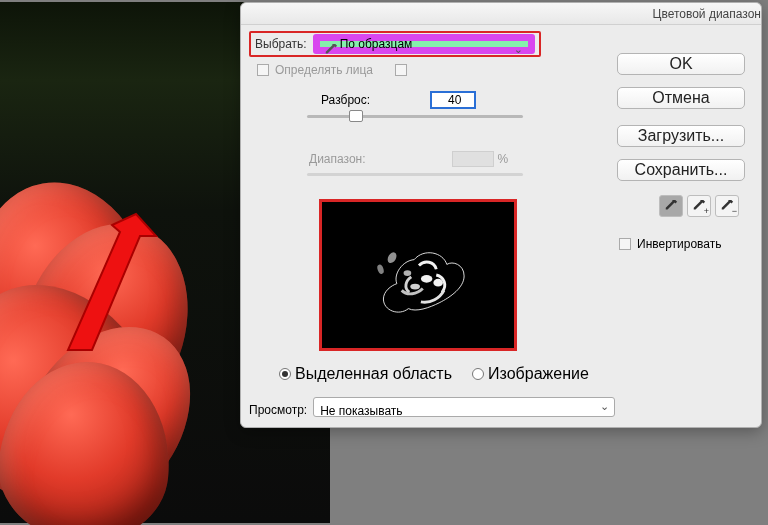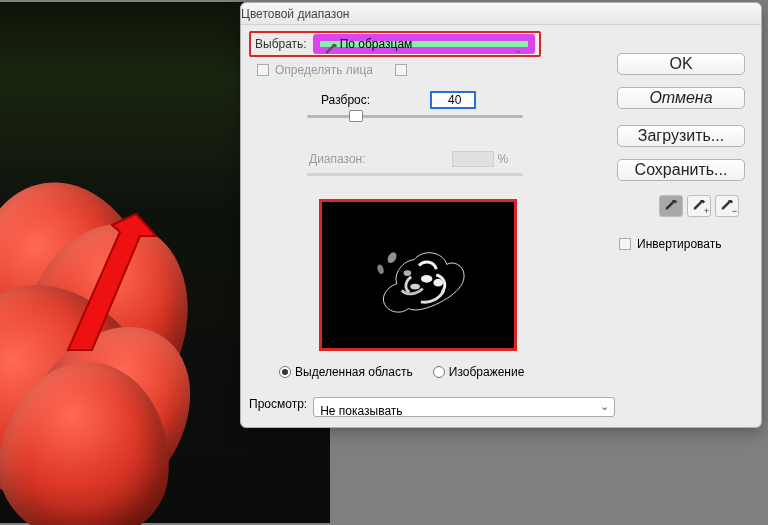--- a/index.html
+++ b/index.html
@@ -9,21 +9,21 @@
   .rose { position: absolute; left: 0px; top: 140px; width: 260px; height: 380px; }
   .petal { position: absolute; background: radial-gradient(circle at 40% 30%, #ff6a55, #e23b2a 40%, #a31e12 80%); border-radius: 50% 50% 50% 50%/60% 60% 40% 40%; box-shadow: inset -10px -15px 30px rgba(0,0,0,.4), inset 10px 10px 25px rgba(255,200,180,.25); }
   .p1 { left: 60px; top: 40px; width: 180px; height: 200px; transform: rotate(-10deg); }
   .p2 { left: 120px; top: 80px; width: 160px; height: 180px; transform: rotate(20deg); }
   .p3 { left: 40px; top: 140px; width: 200px; height: 220px; transform: rotate(-25deg); }
   .p4 { left: 130px; top: 180px; width: 150px; height: 170px; transform: rotate(35deg); }
   .p5 { left: 90px; top: 220px; width: 170px; height: 180px; transform: rotate(5deg); }
   .arrow { position: absolute; left: 40px; top: 210px; pointer-events: none; }
 
   .dialog { position: absolute; left: 240px; top: 2px; width: 522px; height: 426px; background: #ececec; border: 1px solid #b0b0b0; border-radius: 6px; box-shadow: 0 4px 16px rgba(0,0,0,.3); }
-  .titlebar { height: 22px; line-height: 22px; text-align: left; color: #444; font-size: 12px; border-bottom: 1px solid #d0d0d0; background: linear-gradient(#f7f7f7,#e8e8e8); border-radius: 6px 6px 0 0; }
+  .titlebar { height: 22px; line-height: 22px; text-align: right; color: #444; font-size: 12px; border-bottom: 1px solid #d0d0d0; background: linear-gradient(#f7f7f7,#e8e8e8); border-radius: 6px 6px 0 0; }
 
   .row-select { position: absolute; left: 8px; top: 28px; width: 292px; height: 26px; border: 2px solid #d92626; border-radius: 2px; display: flex; align-items: center; padding: 4px 4px; }
   .row-select label { color: #333; margin-right: 6px; }
   .select { flex: 1; height: 20px; background: #86efac; border: 7px solid #d946ef; border-radius: 3px; padding: 0 18px 0 20px; font-size: 12px; position: relative; display: flex; align-items: center; }
   .select .chev { position: absolute; right: 5px; top: 2px; font-size: 11px; color: #555; }
   .eyedrop-ico { position: absolute; left: 4px; top: 2px; width: 14px; height: 14px; }
 
   .row2 { position: absolute; left: 16px; top: 60px; display: flex; align-items: center; gap: 6px; }
   .chk { width: 12px; height: 12px; border: 1px solid #aaa; background: #f5f5f5; display: inline-block; }
   .disabled { color: #9a9a9a; }
@@ -39,32 +39,32 @@
   .row4 { position: absolute; left: 68px; top: 148px; display: flex; align-items: center; gap: 86px; }
   .disfield { width: 42px; height: 16px; background: #e0e0e0; border: 1px solid #cfcfcf; }
   .pct { color: #9a9a9a; margin-left: 4px; }
 
   .slider2 { position: absolute; left: 66px; top: 170px; width: 216px; }
   .slider2 .track { background: #d3d3d3; }
 
   .preview-frame { position: absolute; left: 78px; top: 196px; width: 198px; height: 152px; border: 3px solid #d92626; background: #000; }
   .preview { width: 100%; height: 100%; position: relative; }
 
-  .row-radio { position: absolute; left: 38px; top: 362px; display: flex; align-items: center; gap: 20px; font-size: 12px; }
+  .row-radio { position: absolute; left: 38px; top: 362px; display: flex; align-items: center; gap: 20px; font-size: 16px; }
   .radio { width: 12px; height: 12px; border: 1px solid #777; border-radius: 50%; display: inline-flex; align-items: center; justify-content: center; background: #fff; margin-right: 4px; }
   .radio.sel::after { content: ""; width: 6px; height: 6px; background: #333; border-radius: 50%; }
   .rlabel { display: flex; align-items: center; }
 
-  .row-view { position: absolute; left: 8px; top: 394px; display: flex; align-items: flex-start; gap: 6px; }
+  .row-view { position: absolute; left: 8px; top: 394px; display: flex; align-items: flex-end; gap: 6px; }
   .select-wide { width: 302px; height: 20px; background: #fff; border: 1px solid #aaa; border-radius: 3px; padding: 8px 18px 0 6px; font-size: 12px; position: relative; display: flex; align-items: center; }
   .select-wide .chev { position: absolute; right: 5px; top: 2px; font-size: 11px; color: #555; }
 
   .btn { position: absolute; width: 128px; height: 22px; border: 1px solid #b4b4b4; border-radius: 5px; background: linear-gradient(#ffffff,#f1f1f1); text-align: center; line-height: 20px; font-size: 16px; color: #222; }
   .btn.ok { left: 376px; top: 50px; }
-  .btn.cancel { left: 376px; top: 84px; font-style: italic; }
+  .btn.cancel { left: 376px; top: 84px; }
   .btn.load { left: 376px; top: 122px; }
   .btn.save { left: 376px; top: 156px; }
 
   .eyedrops { position: absolute; left: 418px; top: 192px; display: flex; gap: 4px; }
   .toolico { width: 24px; height: 22px; border: 1px solid #bdbdbd; border-radius: 3px; display: flex; align-items: center; justify-content: center; background: #f4f4f4; position: relative; }
   .toolico.sel { background: #a8a8a8; }
   .toolico .badge { position: absolute; right: 1px; bottom: 0; font-size: 9px; color: #333; }
 
   .row-invert { position: absolute; left: 378px; top: 234px; display: flex; align-items: center; gap: 6px; }
 

